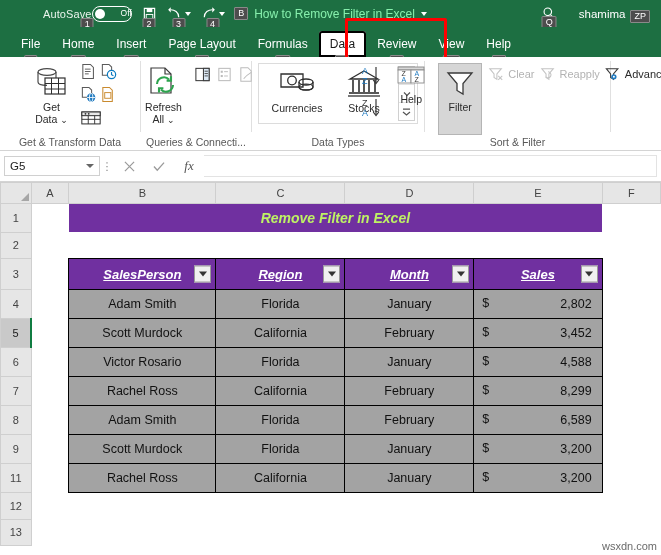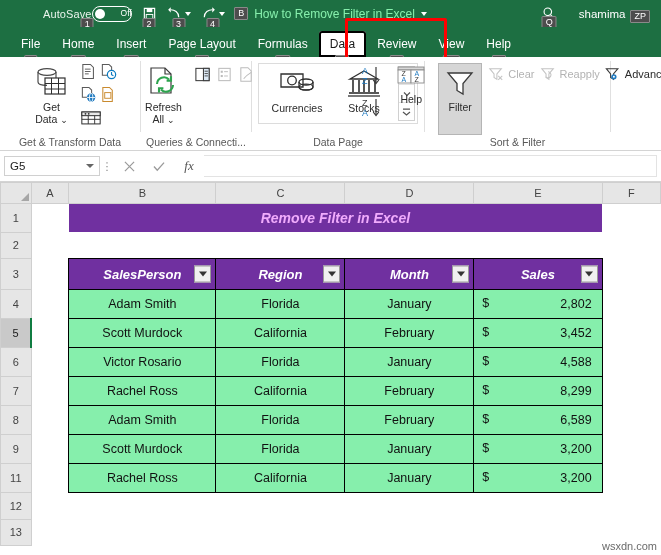--- a/index.html
+++ b/index.html
@@ -126,38 +126,38 @@
     text-align:center;font-weight:normal;
   }
   .rowhdr.sel{background:#c9c9c9;color:#1a1a1a;border-right:2px solid #107c41;}
   .cnr{width:28px;height:18px;background:#e6e6e6;border:1px solid #cfcfcf;position:relative;}
   .cnr:after{content:"";position:absolute;right:2px;bottom:2px;
              border-left:8px solid transparent;border-bottom:8px solid #a6a6a6;}
   td.cell{border:none;height:26px;background:#ffffff;font-size:12.5px;color:#111;
           padding:0 4px;}
 
   .banner{
-    background:#7030a0;color:#f0abfc;font-style:italic;font-weight:bold;font-size:14px;
+    background:#7030a0;color:#bef264;font-style:italic;font-weight:bold;font-size:14px;
     text-align:center;height:26px;line-height:26px;
   }
   .thead-cell{
     background:#7030a0;color:#ffffff;font-style:italic;font-weight:bold;font-size:13px;
-    border:1px solid #000000;position:relative;height:28px;
+    border:1px solid #000000;position:relative;height:28px;text-decoration:underline;
   }
   .thead-inner{display:flex;align-items:center;justify-content:center;height:28px;}
   .fdrop{
     position:absolute;right:4px;top:50%;transform:translateY(-50%);
     width:15px;height:15px;background:#f0f0f0;border:1px solid #9a9a9a;
     display:flex;align-items:center;justify-content:center;
   }
   .fdrop i{width:0;height:0;border-left:4px solid transparent;border-right:4px solid transparent;
            border-top:5px solid #333;display:block;}
   td.dcell{
     border:1px solid #000000;height:26px;font-size:12.5px;color:#111;text-align:center;
-    background:#86efac;
+    background:#a3a3a3;
   }
   td.dcell.money{text-align:right;padding-right:10px;position:relative;}
   td.dcell.money .dollar{position:absolute;left:8px;top:0;line-height:26px;}
 
   .watermark{
     position:absolute;right:4px;bottom:4px;font-size:11px;color:#6b6b6b;
     font-family:"Liberation Sans", sans-serif;
     text-align:right;
   }
 </style>
@@ -407,21 +407,21 @@
                 </svg>
             </div>
             <div>
               <svg width="9" height="8" viewBox="0 0 9 8">
                   <path d="M1 1.2h7M1 4 L4.5 7 L8 4" fill="none" stroke="#555" stroke-width="1.2"></path>
                 </svg>
             </div>
           </div>
         </div>
       </div>
-      <div class="group-label">Data Page</div>
+      <div class="group-label">Data Types</div>
     </div>
     <div class="gsep"></div>
 
     <div class="group" style="width:185px">
       <div class="group-body" style="align-items:flex-start">
         <div style="display:flex;flex-direction:column;gap:6px;padding:2px 3px 0 2px">
           <div>
             <svg width="24" height="22" viewBox="0 0 24 22">
               <text x="1" y="9" font-size="9" fill="#1f7ac0" font-family="Liberation Sans, sans-serif">A</text>
               <text x="1" y="19" font-size="9" fill="#1f7ac0" font-family="Liberation Sans, sans-serif">Z</text>

